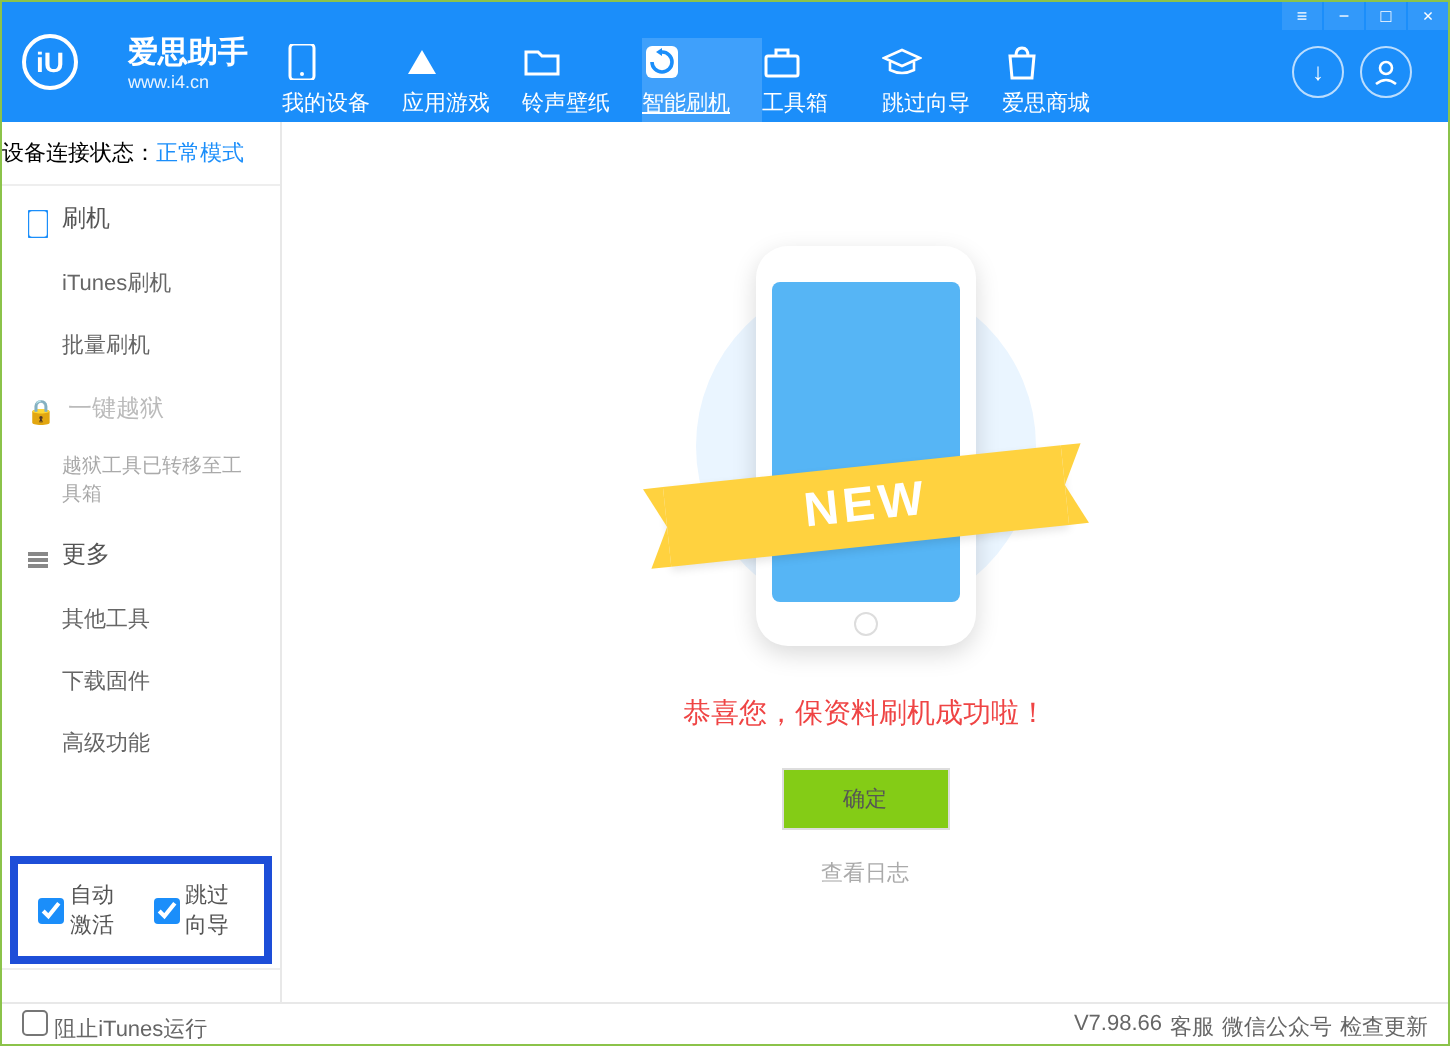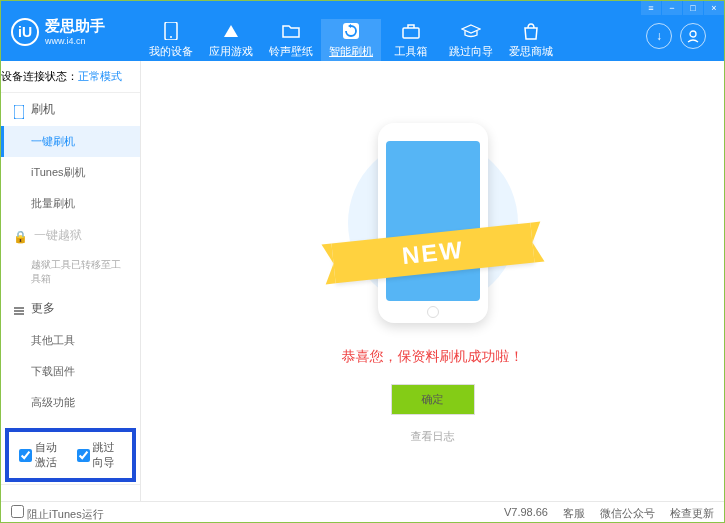--- a/index.html
+++ b/index.html
@@ -1,24 +1,24 @@
 <!DOCTYPE html>
 <html><head>
 <meta charset="utf-8">
 <style>
 * { margin: 0; padding: 0; box-sizing: border-box; font-family: "Microsoft YaHei", sans-serif; }
 body { background: #fff; }
 .app { width: 725px; height: 523px; border: 1px solid #8bc34a; position: relative; }
 .titlebar { height: 60px; background: #1b8efa; display: flex; align-items: center; color: #fff; padding: 0 10px; }
-.logo-area { display: flex; align-items: flex-end; width: 130px; }
+.logo-area { display: flex; align-items: center; width: 130px; gap: 19px; }
 .logo-circle { width: 28px; height: 28px; border: 2px solid #fff; border-radius: 50%; display: flex; align-items: center; justify-content: center; font-weight: bold; font-size: 14px; margin-right: 6px; }
 .logo-text { font-size: 15px; font-weight: bold; }
 .logo-url { font-size: 9px; display: block; opacity: 0.9; }
 .nav-tabs { display: flex; flex: 1; height: 100%; }
-.nav-tab { width: 60px; display: flex; flex-direction: column; align-items: center; justify-content: center; font-size: 11px; cursor: pointer; margin-top: 18px; }
+.nav-tab { width: 60px; display: flex; flex-direction: column; align-items: flex-start; justify-content: center; font-size: 11px; cursor: pointer; margin-top: 18px; }
 .nav-tab.active { background: #3fa0fb; text-decoration: underline; }
 .nav-icon { width: 20px; height: 20px; margin-bottom: 3px; display: flex; align-items: center; justify-content: center; }
 .win-controls { position: absolute; top: 0; right: 0; display: flex; gap: 1px; }
 .win-btn { width: 20px; height: 14px; background: rgba(255,255,255,0.1); color: #fff; font-size: 9px; display: flex; align-items: center; justify-content: center; cursor: pointer; }
 .right-icons { display: flex; gap: 8px; margin-right: 8px; margin-top: 10px; }
 .icon-circle { width: 26px; height: 26px; border: 1.5px solid rgba(255,255,255,0.7); border-radius: 50%; display: flex; align-items: center; justify-content: center; cursor: pointer; color: #fff; font-size: 12px; }
 .body-area { display: flex; height: 440px; }
 .sidebar { width: 140px; border-right: 1px solid #e8e8e8; display: flex; flex-direction: column; font-size: 12px; }
 .conn-status { padding: 8px 0; font-size: 11px; border-bottom: 1px solid #eee; }
 .conn-status .val { color: #1b8efa; }
@@ -38,21 +38,21 @@
 .phone-home { width: 12px; height: 12px; border: 1.5px solid #ddd; border-radius: 50%; position: absolute; bottom: 5px; left: 49px; }
 .new-banner { position: absolute; top: 115px; left: -35px; width: 200px; height: 40px; background: #ffd23f; transform: rotate(-6deg); display: flex; align-items: center; justify-content: center; font-weight: 900; font-size: 24px; color: #fff; letter-spacing: 2px; box-shadow: 0 2px 4px rgba(0,0,0,0.1); }
 .new-banner::before, .new-banner::after { content: ''; position: absolute; width: 0; height: 0; border-top: 20px solid #ffd23f; border-bottom: 20px solid #ffd23f; }
 .new-banner::before { left: -10px; border-left: 10px solid transparent; }
 .new-banner::after { right: -10px; border-right: 10px solid transparent; }
 .success-text { font-size: 14px; color: #ef4444; margin-bottom: 18px; }
 .ok-btn { padding: 7px 30px; border: 1px solid #ddd; background: #84cc16; font-size: 11px; color: #555; cursor: pointer; margin-bottom: 14px; }
 .log-link { font-size: 11px; color: #aaa; cursor: pointer; }
 .statusbar { height: 23px; border-top: 1px solid #e8e8e8; display: flex; align-items: center; padding: 0 10px; font-size: 11px; color: #666; }
 .statusbar .left { flex: 1; display: flex; align-items: center; gap: 4px; }
-.statusbar .right { display: flex; gap: 15px; }
+.statusbar .right { display: flex; gap: 4px; }
 .lock-icon { color: #ccc; }
 .group-icon { width: 12px; height: 12px; display: inline-flex; align-items: center; justify-content: center; }
 .triangle { width: 0; height: 0; border-left: 7px solid transparent; border-right: 7px solid transparent; border-bottom: 12px solid #fff; }
 .hamburger { display: flex; flex-direction: column; gap: 1.5px; width: 10px; }
 .hamburger span { height: 1.5px; background: #888; }
 </style>
 </head>
 <body>
 
 <div class="app">
@@ -149,21 +149,20 @@
         <span>设备连接状态：</span><span class="val">正常模式</span>
       </div>
       <div class="side-group">
         <span class="group-icon">
             <svg width="10" height="14" viewBox="0 0 10 14">
               <rect x="0" y="0" width="10" height="14" rx="2" fill="none" stroke="#1b8efa" stroke-width="1.2"></rect>
             </svg>
           </span>
         <span>刷机</span>
       </div>
-      <div class="side-item active">一键刷机</div>
       <div class="side-item">iTunes刷机</div>
       <div class="side-item">批量刷机</div>
       <div class="side-group" style="color:#bbb">
         <span class="lock-icon">🔒</span>
         <span>一键越狱</span>
       </div>
       <div class="side-note">越狱工具已转移至工具箱</div>
       <div class="side-group">
         <span class="group-icon">
             <span class="hamburger">

